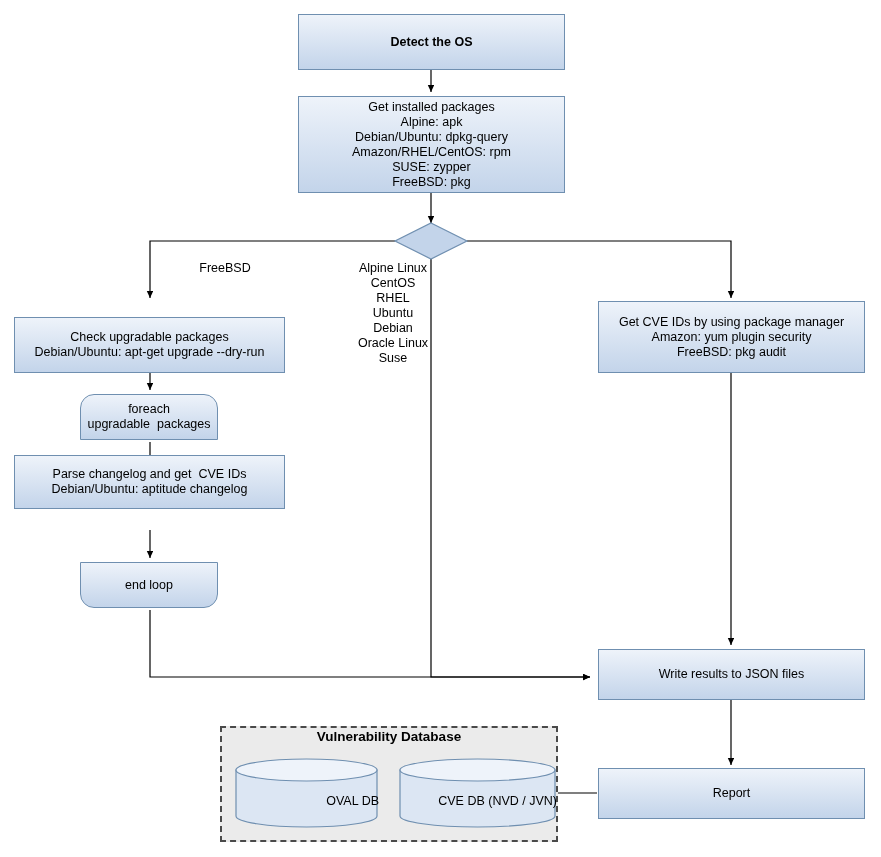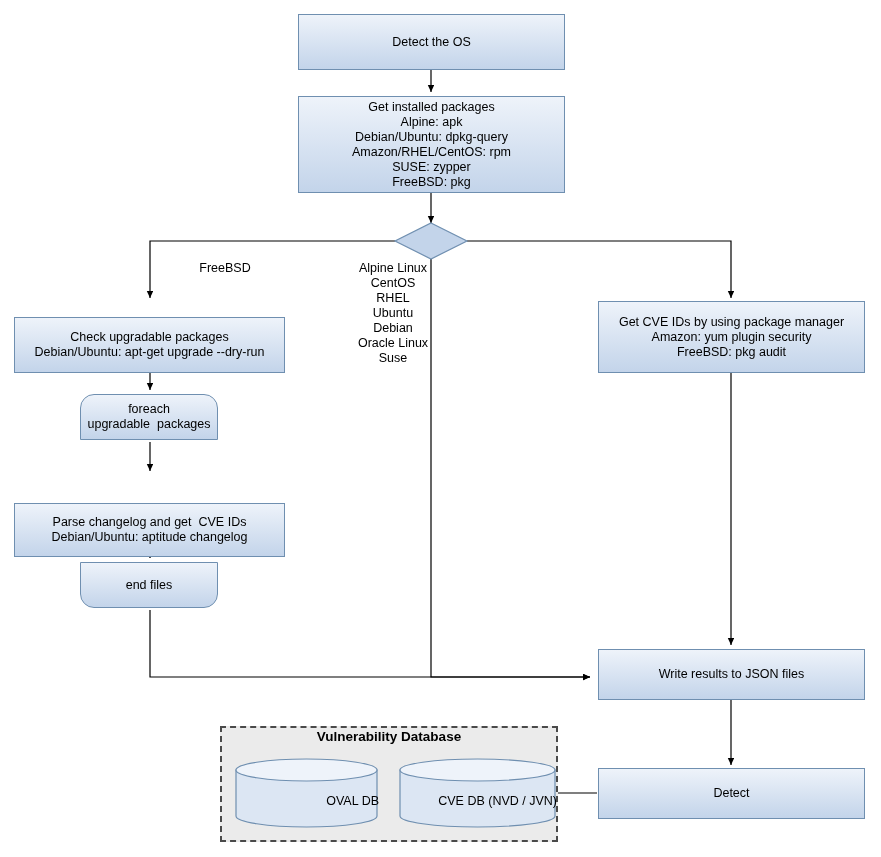--- a/index.html
+++ b/index.html
@@ -120,21 +120,21 @@
       <path d="M731,368 L731,645" marker-end="url(#arrow)"></path>
 
       <path d="M731,700 L731,765" marker-end="url(#arrow)"></path>
 
       <path d="M557,793 L597,793"></path>
     </g>
 
     <polygon points="431,223 467,241 431,259 395,241" fill="#c3d4ea" stroke="#6f8fb0" stroke-width="1.2"></polygon>
   </svg>
 
-  <div class="node" style="left:298px; top:14px; width:267px; height:56px;">
+  <div class="node" style="left:298px; top:14px; width:267px; height:56px;font-weight:bold;">
     <span class="txt">Detect the OS</span>
   </div>
 
   <div class="node" style="left:298px; top:96px; width:267px; height:97px;">
     <span class="txt">Get installed packages
 Alpine: apk
 Debian/Ubuntu: dpkg-query
 Amazon/RHEL/CentOS: rpm
 SUSE: zypper
 FreeBSD: pkg</span>
@@ -154,41 +154,41 @@
   <div class="node" style="left:14px; top:301px; width:271px; height:56px;margin-top:16px;">
     <span class="txt">Check upgradable packages
 Debian/Ubuntu: apt-get upgrade --dry-run</span>
   </div>
 
   <div class="node loop-start" style="left:80px; top:394px; width:138px; height:46px;">
     <span class="txt">foreach
 upgradable  packages</span>
   </div>
 
-  <div class="node" style="left:14px; top:503px; width:271px; height:54px;">
+  <div class="node" style="left:14px; top:455px; width:271px; height:54px;">
     <span class="txt">Parse changelog and get  CVE IDs
 Debian/Ubuntu: aptitude changelog</span>
   </div>
 
   <div class="node loop-end" style="left:80px; top:562px; width:138px; height:46px;">
-    <span class="txt">end files</span>
+    <span class="txt">end loop</span>
   </div>
 
   <div class="node" style="left:598px; top:301px; width:267px; height:72px;">
     <span class="txt">Get CVE IDs by using package manager
 Amazon: yum plugin security
 FreeBSD: pkg audit</span>
   </div>
 
   <div class="node" style="left:598px; top:649px; width:267px; height:51px;">
     <span class="txt">Write results to JSON files</span>
   </div>
 
   <div class="node" style="left:598px; top:768px; width:267px; height:51px;">
-    <span class="txt">Detect</span>
+    <span class="txt">Report</span>
   </div>
 
   <div class="dbgroup" style="left:220px; top:726px; width:338px; height:116px;"></div>
 
   <div class="dbgroup-title" style="left:220px; top:729px; width:338px; text-align:center;">Vulnerability Database</div>
 
   <div class="cylinder" style="left:234px; top:757px; width:145px; height:72px;">
     <svg width="145" height="72" viewBox="0 0 145 72">
       <path d="M2,13 L2,59 A70.5,11 0 0 0 143,59 L143,13 Z" fill="#dce6f3" stroke="#6f8fb0" stroke-width="1.2"></path>
       <ellipse cx="72.5" cy="13" rx="70.5" ry="11" fill="#eef3fa" stroke="#6f8fb0" stroke-width="1.2"></ellipse>

